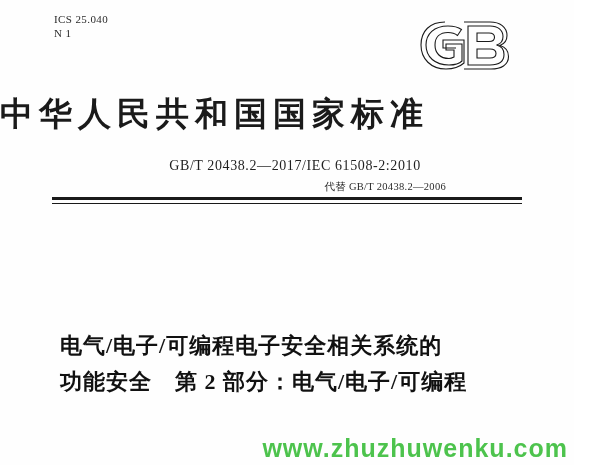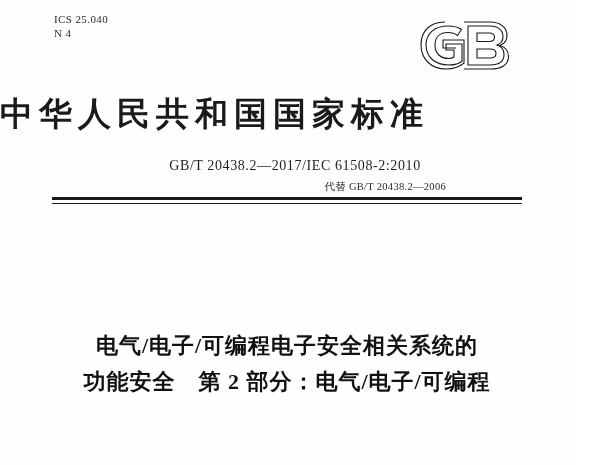--- a/index.html
+++ b/index.html
@@ -96,21 +96,20 @@
   .rule-thin {
     top: 203px;
     height: 1px;
   }
   
   .doc-title {
     position: absolute;
     left: 60px;
     right: 60px;
     top: 328px;
-    text-align: center;
     font-family: "Liberation Serif", serif;
     font-size: 22px;
     font-weight: bold;
     line-height: 36px;
     color: #111111;
     letter-spacing: 1px;
   }
   .doc-title .line {
     display: block;
     white-space: nowrap;
@@ -129,21 +128,21 @@
     white-space: nowrap;
   }
 </style>
 </head>
 <body>
 
 <div class="page">
 
   <div class="ics-block">
     <div>ICS 25.040</div>
-    <div>N 4</div>
+    <div>N 1</div>
   </div>
 
   <div class="gb-logo">
     <svg width="118" height="62" viewBox="0 0 118 62" xmlns="http://www.w3.org/2000/svg">
       <g fill="none" stroke="#1a1a1a" stroke-width="1.1">
 
         <path d="M44 12 C30 12 22 20 22 31 C22 43 31 51 45 51 C52 51 56 49 58 47 L58 30 L42 30 L42 36 L50 36 L50 43 C48 44 47 44.5 45 44.5 C36 44.5 31 39 31 31 C31 23 36 18.5 44 18.5 C48 18.5 51 19.5 53.5 21.5 L57.5 15.5 C54 13 49 12 44 12 Z"></path>
         <path d="M41 8 C26 8 17 17 17 31 C17 45 27 55 42 55 C50 55 56 52.5 60 49 L60 26 L39 26 L39 34 L52 34"></path>
 
         <path d="M64 12 L86 12 C94 12 99 16 99 22.5 C99 27 96.5 30 92.5 31 C97 32 100 35.5 100 40.5 C100 47.5 94.5 51 86 51 L64 51 Z M73 19 L73 27.5 L85 27.5 C88.5 27.5 90.5 26 90.5 23.2 C90.5 20.4 88.5 19 85 19 Z M73 35 L73 44 L86 44 C89.8 44 92 42.3 92 39.5 C92 36.7 89.8 35 86 35 Z"></path>
@@ -158,14 +157,15 @@
   <div class="replaces">代替 GB/T 20438.2—2006</div>
 
   <div class="rule rule-thick"></div>
   <div class="rule rule-thin"></div>
 
   <div class="doc-title">
     <span class="line">电气/电子/可编程电子安全相关系统的</span>
     <span class="line">功能安全　第 2 部分：电气/电子/可编程</span>
   </div>
 
+  <div class="watermark">www.zhuzhuwenku.com</div>
 
 </div>
 
 </body></html>

